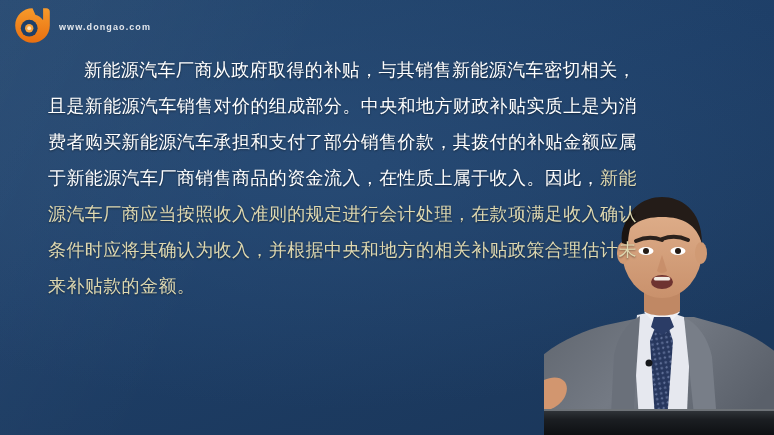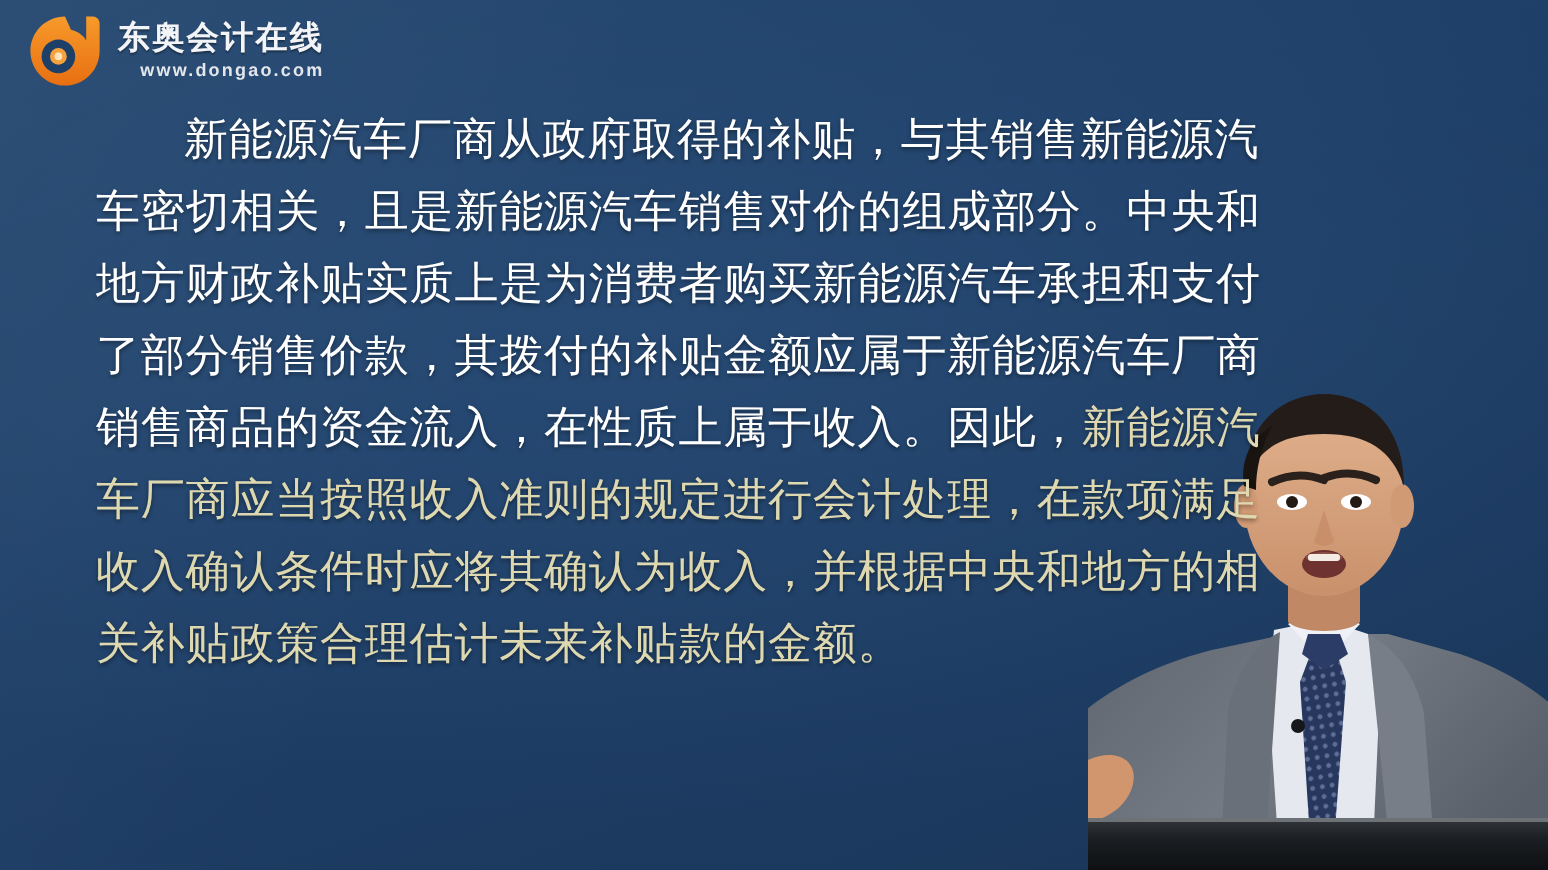--- a/index.html
+++ b/index.html
@@ -72,21 +72,21 @@
     text-align: right;
   }
 
   
   .copy {
     position: absolute;
     left: 48px;
     top: 52px;
     width: 600px;
     z-index: 5;
-    font-size: 22px;
+    font-size: 18px;
     line-height: 36px;
     color: #ffffff;
     letter-spacing: 0.4px;
     text-shadow: 0 1px 2px rgba(0,0,0,0.45);
     font-weight: 500;
   }
   .copy p { margin: 0; text-indent: 2em; }
   .hl { color: #ded8b0; }
 
   
@@ -128,21 +128,20 @@
             <stop offset="1" stop-color="#e86f10"></stop>
           </linearGradient>
         </defs>
         <path d="M18.5 1.2c-9.5 0-17.3 7.7-17.3 17.3S9 35.8 18.5 35.8 35.8 28.1 35.8 18.5V4.6c0-1.9-1.5-3.4-3.4-3.4h-3.3v12.1a11.5 11.5 0 1 0 0 11.6" fill="url(#og)"></path>
         <circle cx="15.2" cy="21.2" r="8.4" fill="#1e3f68"></circle>
         <circle cx="15.2" cy="21.2" r="4.2" fill="#f6a23c"></circle>
         <circle cx="15.2" cy="21.2" r="1.9" fill="#fde3bf"></circle>
       </svg>
     </div>
     <div class="logo-text">
-      <div class="logo-cn">东奥会计在线</div>
       <div class="logo-url">www.dongao.com</div>
     </div>
   </div>
 
   <div class="copy">
     <p><span>新能源汽车厂商从政府取得的补贴，与其销售新能源汽车密切相关，且是新能源汽车销售对价的组成部分。中央和地方财政补贴实质上是为消费者购买新能源汽车承担和支付了部分销售价款，其拨付的补贴金额应属于新能源汽车厂商销售商品的资金流入，在性质上属于收入。因此，</span><span class="hl">新能源汽车厂商应当按照收入准则的规定进行会计处理，在款项满足收入确认条件时应将其确认为收入，并根据中央和地方的相关补贴政策合理估计未来补贴款的金额。</span></p>
   </div>
 
   <div class="presenter">
     <svg width="230" height="250" viewBox="0 0 230 250" aria-hidden="true">

